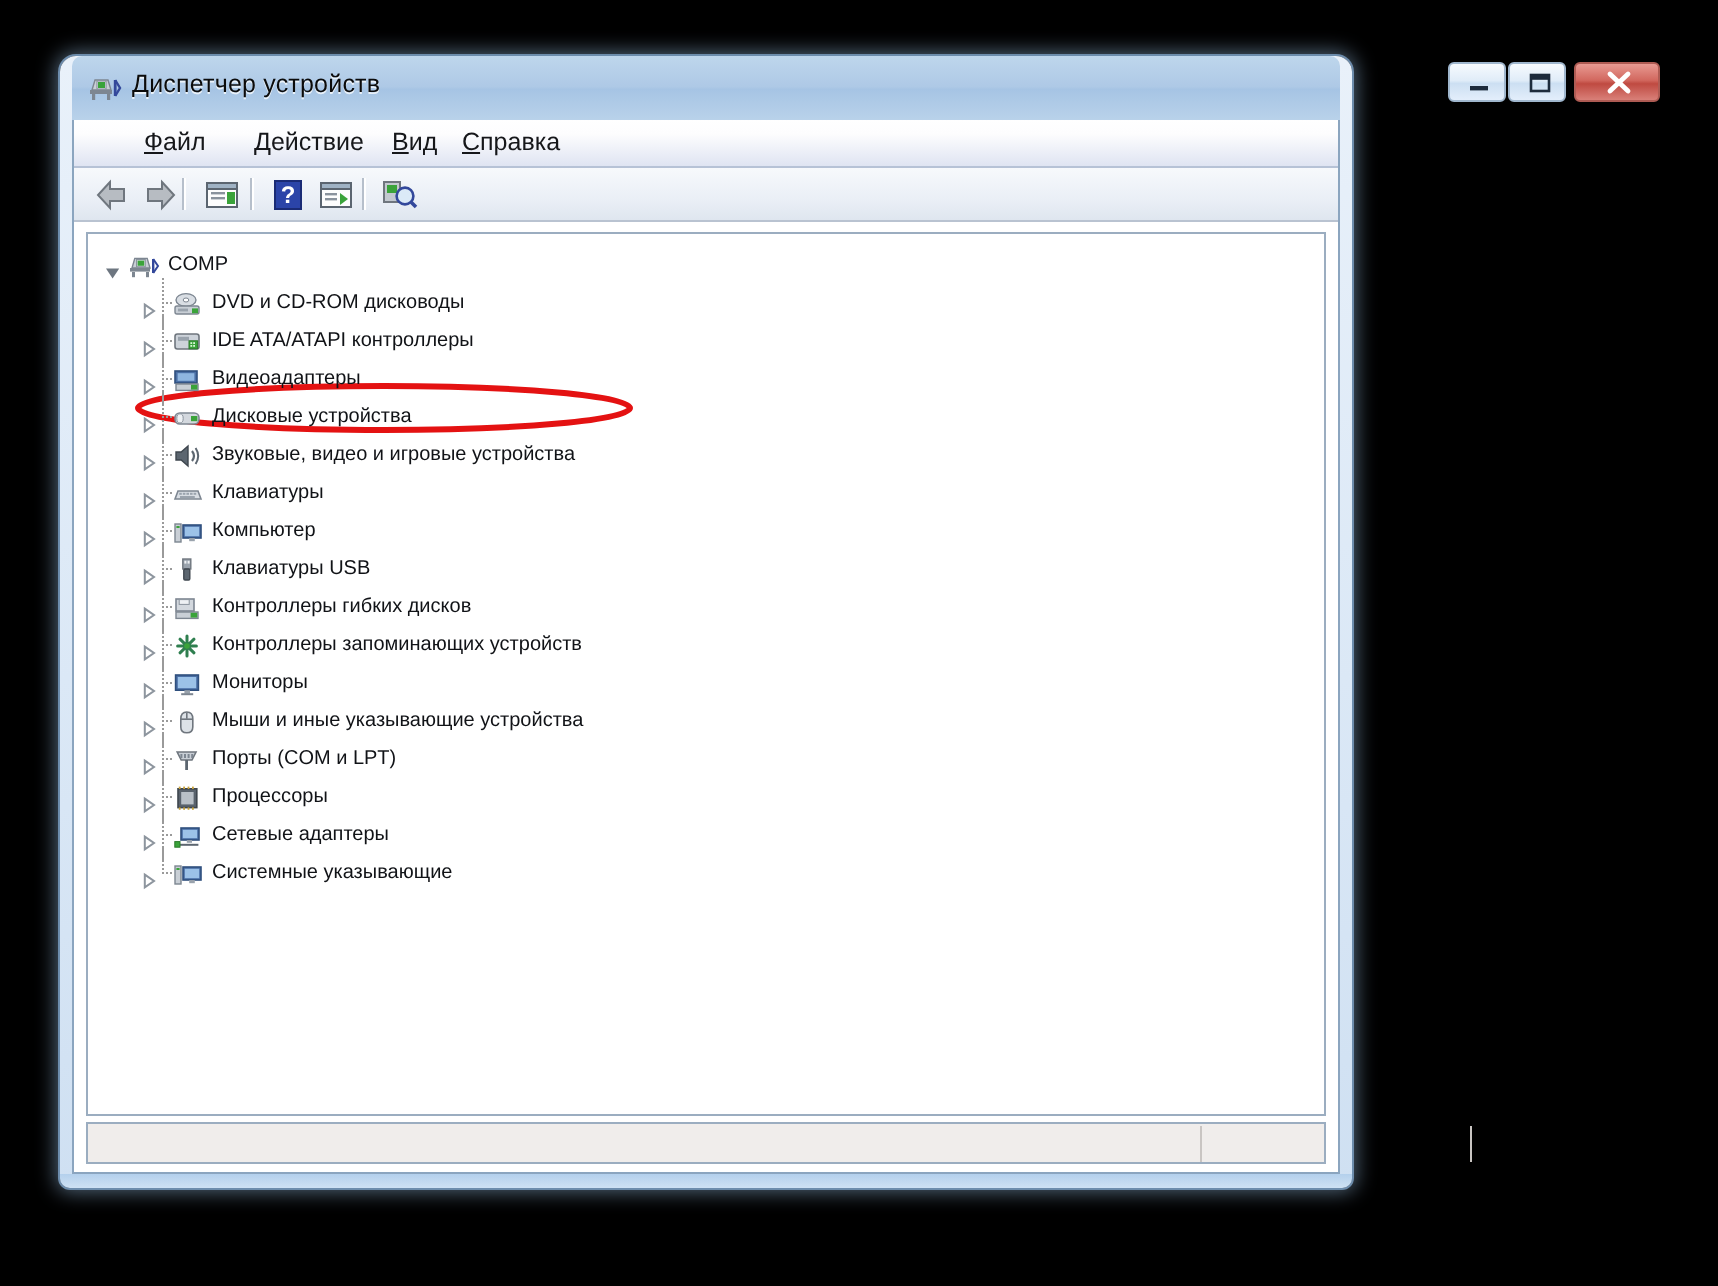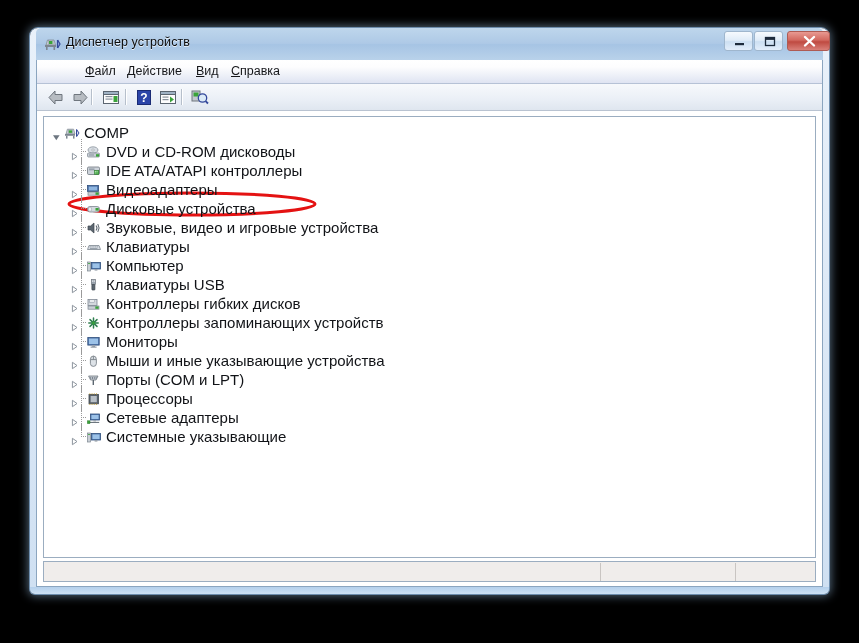--- a/index.html
+++ b/index.html
@@ -7,21 +7,21 @@
     width: 859px; height: 643px;
     background: #000000;
     font-family: "Liberation Sans", sans-serif;
     overflow: hidden;
   }
 
   
   #window {
     position: absolute;
     left: 30px; top: 28px;
-    width: 799px; height: 566px;
+    width: 646px; height: 566px;
     border-radius: 8px 8px 5px 5px;
     background: linear-gradient(180deg, #e9f1fa 0%, #dbe8f6 55%, #cfe0f2 100%);
     box-shadow: 0 0 0 1px rgba(120,155,190,.85),
                 0 0 10px 2px rgba(150,185,220,.55);
     box-sizing: border-box;
     padding: 0 6px 6px 6px;
   }
   #window::after{
     content:""; position:absolute; left:0; right:0; bottom:0; height:7px;
     border-radius:0 0 5px 5px;
@@ -132,21 +132,21 @@
   .node .chev {
     position: absolute; top: 5px;
     width: 9px; height: 9px;
   }
   .node .ico {
     position: absolute; top: 2px;
     width: 16px; height: 16px;
   }
   .node .lbl {
     position: absolute; top: 2px;
-    font-size: 15px; color: #111317;
+    font-size: 10px; color: #111317;
     line-height: 15px;
   }
   
   .lvl0 .chev { left: 8px; }
   .lvl0 .ico  { left: 20px; }
   .lvl0 .lbl  { left: 40px; }
   .lvl1 .chev { left: 26px; }
   .lvl1 .ico  { left: 42px; }
   .lvl1 .lbl  { left: 62px; }
   
@@ -231,21 +231,21 @@
           <line x1="17" y1="5" x2="26" y2="13.5"></line>
           <line x1="26" y1="5" x2="17" y2="13.5"></line>
         </g>
       </svg>
     </div>
   </div>
 
   <div id="client">
 
     <div id="menubar">
-      <span class="menu-item" style="left:46px"><u>Ф</u>айл</span>
+      <span class="menu-item" style="left:33px"><u>Ф</u>айл</span>
       <span class="menu-item" style="left:88px"><u>Д</u>ействие</span>
       <span class="menu-item" style="left:157px"><u>В</u>ид</span>
       <span class="menu-item" style="left:192px"><u>С</u>правка</span>
     </div>
 
     <div id="toolbar">
       <div class="tb-btn" style="left:8px">
         <svg width="22" height="21" viewBox="0 0 22 21">
           <path d="M10 4 L4 10.5 L10 17 L10 13.5 L17 13.5 L17 7.5 L10 7.5 Z" fill="#b7bcc2" stroke="#6f767e" stroke-width="1"></path>
         </svg>

